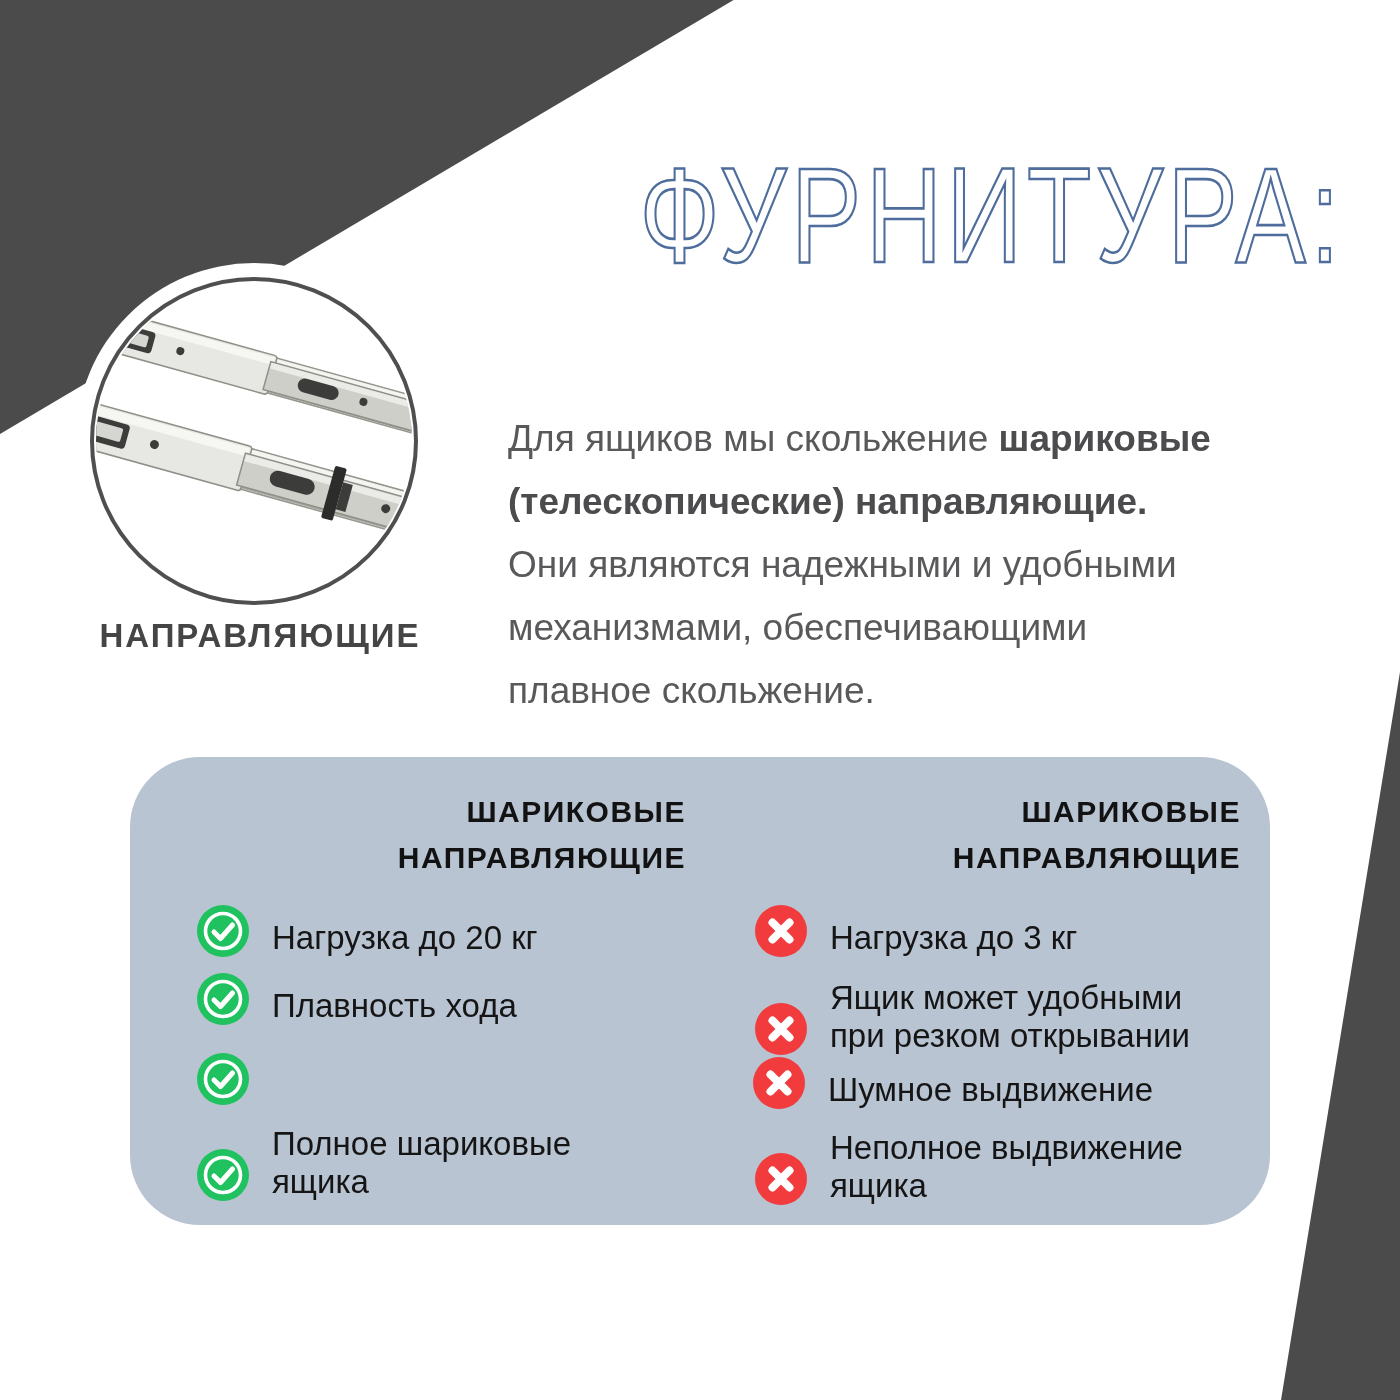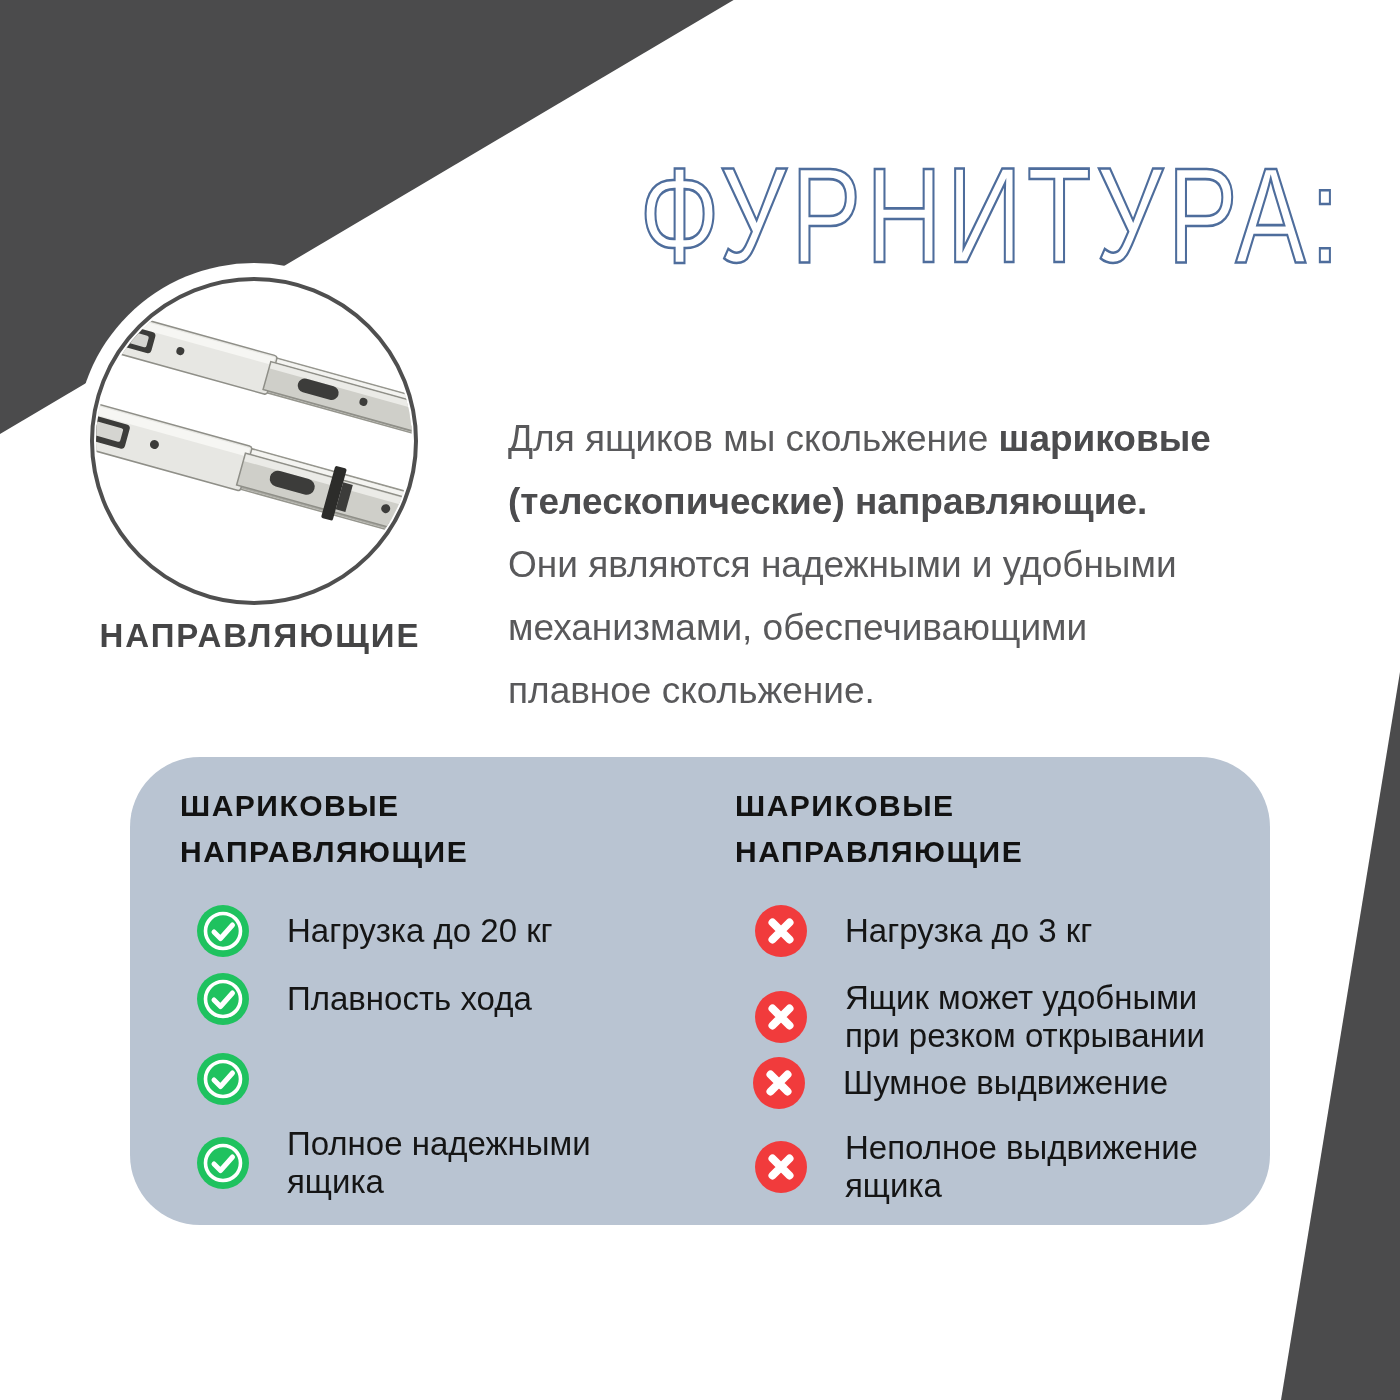--- a/index.html
+++ b/index.html
@@ -42,28 +42,28 @@
     font-size:37px;line-height:63px;color:#59595b;white-space:pre-line;
   }
   .intro b{font-weight:700;color:#4c4c4e;}
 
   
   .panel{
     position:absolute;left:130px;top:757px;width:1140px;height:468px;
     background:#b9c4d2;border-radius:70px;z-index:2;
   }
   .col-header{
-    position:absolute;top:26px;width:500px;text-align:left;
+    position:absolute;top:26px;width:500px;text-align:right;
     font-size:30px;font-weight:700;letter-spacing:1.5px;line-height:46px;
-    color:#121212;white-space:pre-line;margin:0;
+    color:#121212;white-space:pre-line;margin:6px;
   }
   .col-header.left{left:50px;}
   .col-header.right{left:605px;}
 
-  .row{position:absolute;display:flex;align-items:center;gap:38px;}
+  .row{position:absolute;display:flex;align-items:flex-end;gap:23px;}
   .row .icon{flex:0 0 52px;width:52px;height:52px;}
   .row .txt{
     font-size:33px;line-height:38px;color:#151515;white-space:pre-line;
   }
   
   .row.l1{left:67px;top:148px;}
   .row.l2{left:67px;top:216px;}
   .row.l3{left:67px;top:296px;}
   .row.l4{left:67px;top:368px;}
   
@@ -166,21 +166,21 @@
         <circle cx="26" cy="26" r="17.5" fill="none" stroke="#ffffff" stroke-width="3.6"></circle>
         <path d="M17 27l6.5 6.5L35.5 20" fill="none" stroke="#ffffff" stroke-width="5" stroke-linecap="round" stroke-linejoin="round"></path>
       </svg>
   </div>
   <div class="row l4">
     <svg class="icon" viewBox="0 0 52 52">
         <circle cx="26" cy="26" r="26" fill="#1fc25f"></circle>
         <circle cx="26" cy="26" r="17.5" fill="none" stroke="#ffffff" stroke-width="3.6"></circle>
         <path d="M17 27l6.5 6.5L35.5 20" fill="none" stroke="#ffffff" stroke-width="5" stroke-linecap="round" stroke-linejoin="round"></path>
       </svg>
-    <span class="txt">Полное надежными
+    <span class="txt">Полное шариковые
 ящика</span>
   </div>
 
   <div class="row r1">
     <svg class="icon" viewBox="0 0 52 52">
         <circle cx="26" cy="26" r="26" fill="#f13b3c"></circle>
         <path d="M17.5 17.5L34.5 34.5M34.5 17.5L17.5 34.5" stroke="#ffffff" stroke-width="8" stroke-linecap="round"></path>
       </svg>
     <span class="txt">Нагрузка до 3 кг</span>
   </div>

